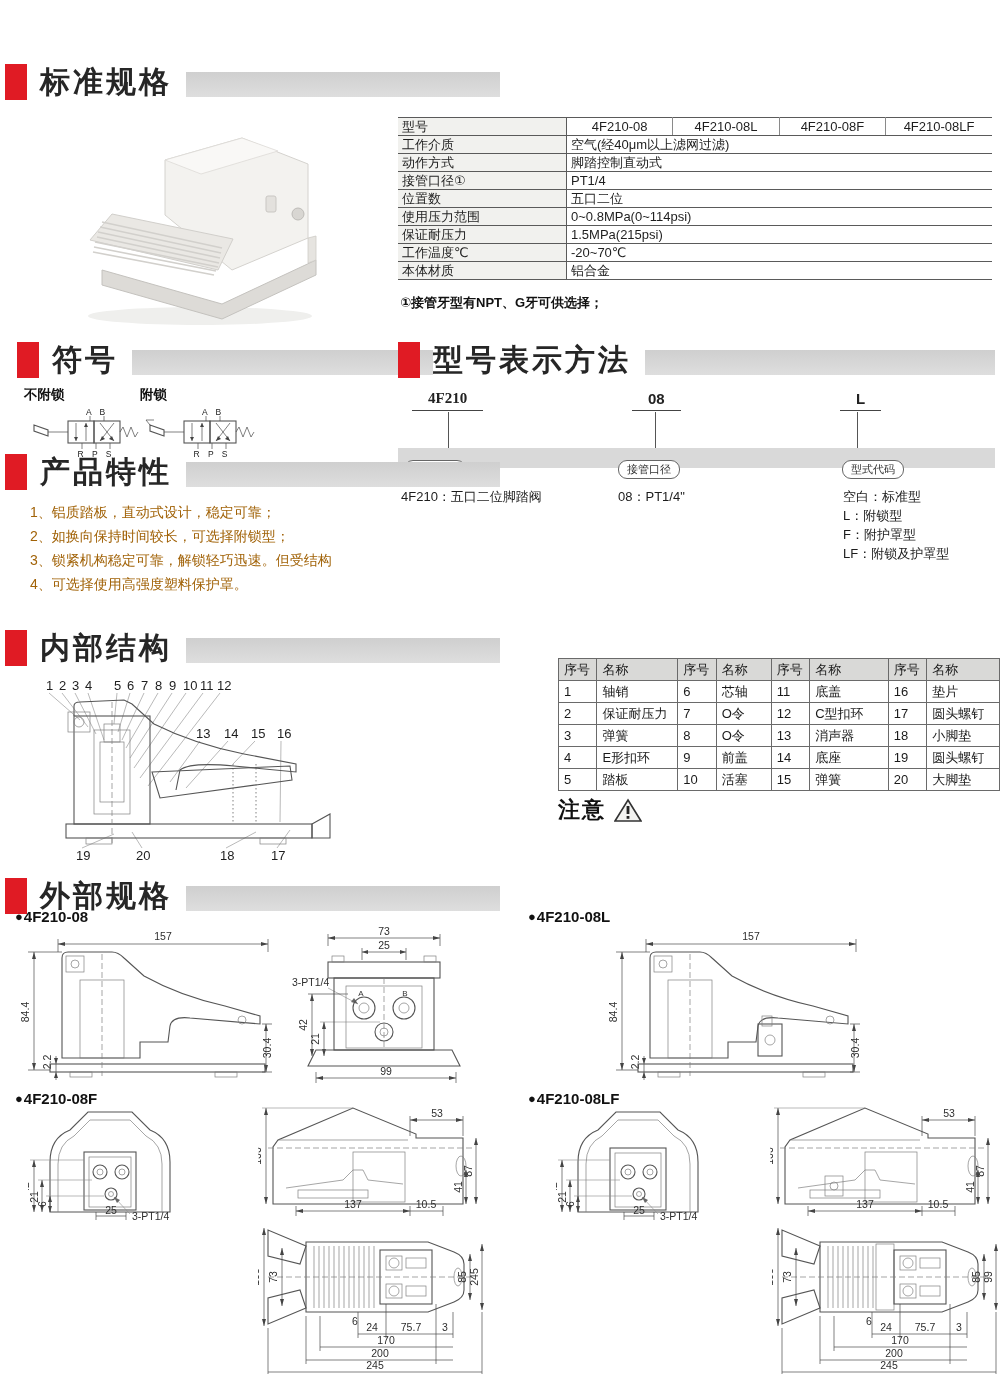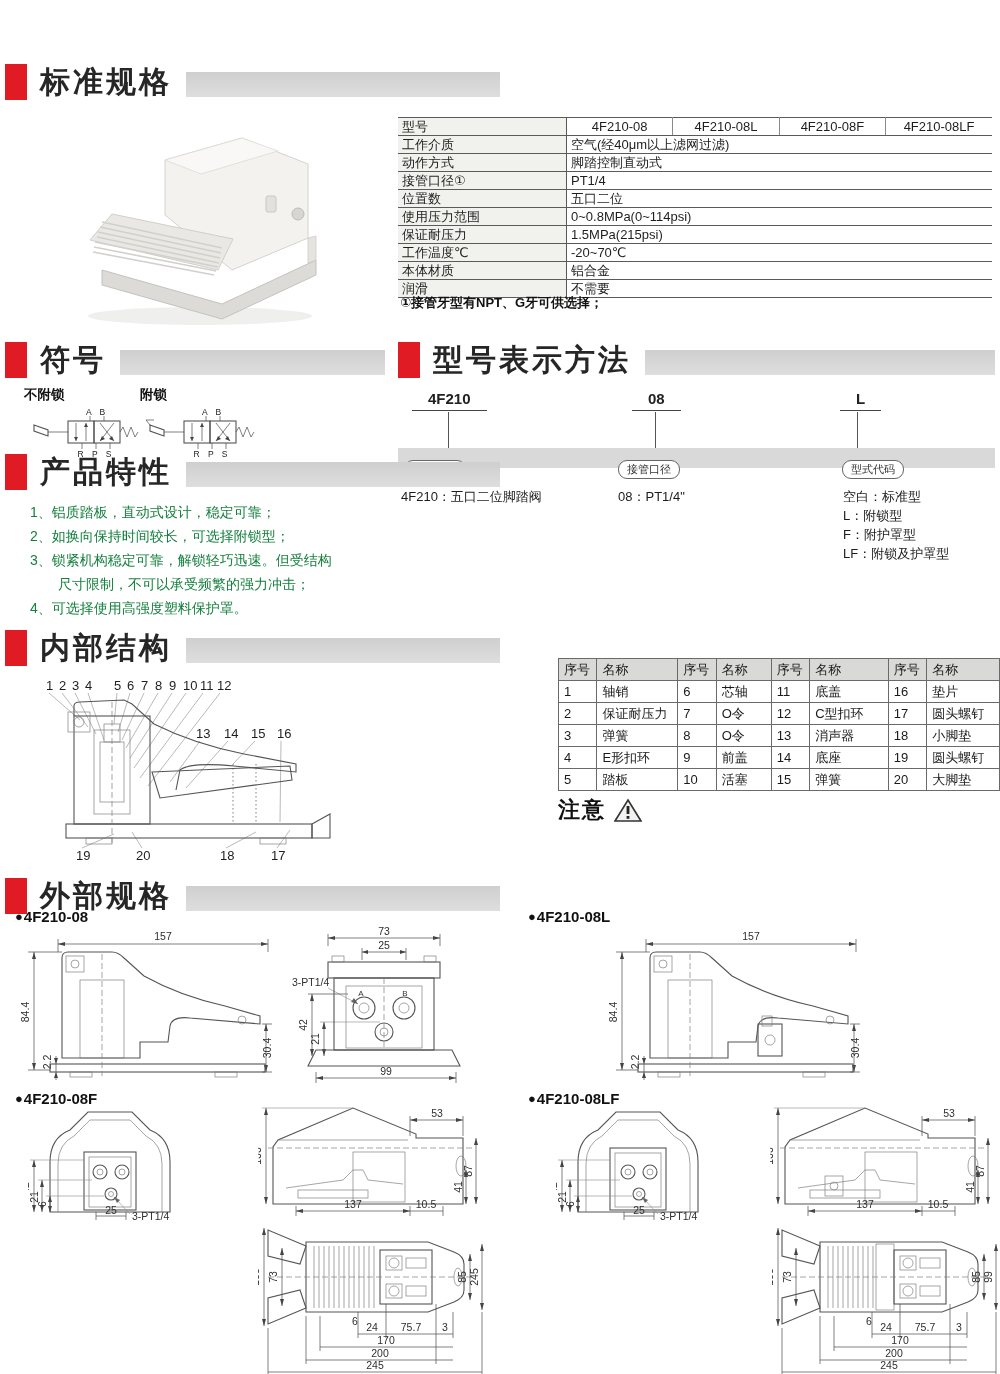--- a/index.html
+++ b/index.html
@@ -25,21 +25,21 @@
   .sym-label{font-size:13.5px;font-weight:bold;color:#111;margin-bottom:1px;}
   
   .code{position:absolute;font-size:15px;font-weight:bold;color:#222;
         border-bottom:1.5px solid #444;padding:0 16px 3px;}
   .drop{position:absolute;width:1px;background:#555;}
   .band-mm{position:absolute;background:#d9d9d9;}
   .tag{position:absolute;font-size:11px;color:#333;border:1px solid #666;border-radius:9px;
        padding:1px 8px;background:#fff;white-space:nowrap;}
   .mm-desc{position:absolute;font-size:13px;color:#1c1c1c;line-height:19px;white-space:nowrap;}
   
-  .feat{font-size:14px;color:#15803d;line-height:24px;white-space:nowrap;}
+  .feat{font-size:14px;color:#a16207;line-height:24px;white-space:nowrap;}
   .feat.indent{padding-left:28px;}
   
   .parts-table{border-collapse:collapse;font-size:13px;color:#1a1a1a;}
   .parts-table td,.parts-table th{border:1px solid #6a6a6a;height:21px;padding:0 5px;
         font-weight:normal;text-align:left;white-space:nowrap;}
   .parts-table th{background:#d9d9d7;}
   .parts-table td.num{width:28px;}
   
   .notice-title{font-size:22px;font-weight:bold;color:#111;letter-spacing:2px;}
   .note-line{font-size:13px;font-weight:600;color:#111;}
@@ -124,29 +124,25 @@
       <td class="val" colspan="4">1.5MPa(215psi)</td>
         </tr>
     <tr>
           <td class="lbl">工作温度℃</td>
       <td class="val" colspan="4">-20~70℃</td>
         </tr>
     <tr>
           <td class="lbl">本体材质</td>
       <td class="val" colspan="4">铝合金</td>
         </tr>
-    <tr>
-          <td class="lbl">润滑</td>
-      <td class="val" colspan="4">不需要</td>
-        </tr>
   </tbody>
     </table>
   <div class="abs footnote" style="left:400px;top:294px;">①接管牙型有NPT、G牙可供选择；</div>
 
-  <div class="sec-head" style="top:340px;left:5px;width:380px;">
+  <div class="sec-head" style="top:340px;left:17px;width:416px;">
     <span class="red-sq"></span>
     <span class="sec-title">符号</span>
     <span class="gray-band"></span>
   </div>
   <div class="sec-head" style="top:340px;left:398px;width:597px;">
     <span class="red-sq"></span>
     <span class="sec-title">型号表示方法</span>
     <span class="gray-band"></span>
   </div>
 
@@ -196,21 +192,21 @@
         <line x1="72" y1="38" x2="72" y2="44" class="dim"></line>
       <line x1="86" y1="38" x2="86" y2="44" class="dim"></line>
       <path d="M96,27 l3,-5 4,10 4,-10 4,10 3,-5" class="dim"></path>
       <path d="M10,20 l14,5 0,6 -14,-5 z" class="out"></path>
       <path d="M10,20 l-4,-5 8,0" class="dim"></path>
       <line x1="24" y1="27" x2="44" y2="27" class="dim"></line>
       <text x="72" y="52" text-anchor="middle" class="sym-text">R P S</text>
     </svg>
   </div>
 
-  <div class="code" style="left:412px;top:390px;">4F210</div>
+  <div class="code" style="left:412px;top:390px;font-family:Liberation Serif, serif;">4F210</div>
   <div class="code" style="left:632px;top:390px;">08</div>
   <div class="code" style="left:840px;top:390px;">L</div>
   <div class="drop" style="left:448px;top:412px;height:36px;"></div>
   <div class="drop" style="left:655px;top:412px;height:36px;"></div>
   <div class="drop" style="left:857px;top:412px;height:36px;"></div>
   <div class="band-mm" style="left:398px;top:448px;width:597px;height:20px;"></div>
   <div class="tag" style="left:404px;top:460px;">规格代号</div>
   <div class="tag" style="left:618px;top:460px;">接管口径</div>
   <div class="tag" style="left:842px;top:460px;">型式代码</div>
   <div class="mm-desc" style="left:401px;top:487px;">4F210：五口二位脚踏阀</div>
@@ -224,21 +220,20 @@
 
   <div class="sec-head" style="top:452px;left:5px;width:495px;">
     <span class="red-sq"></span>
     <span class="sec-title">产品特性</span>
     <span class="gray-band"></span>
   </div>
   <div class="abs" style="left:30px;top:500px;">
     <div class="feat">1、铝质踏板，直动式设计，稳定可靠；</div>
     <div class="feat">2、如换向保持时间较长，可选择附锁型；</div>
     <div class="feat">3、锁紧机构稳定可靠，解锁轻巧迅速。但受结构</div>
-    <div class="feat indent">尺寸限制，不可以承受频繁的强力冲击；</div>
     <div class="feat">4、可选择使用高强度塑料保护罩。</div>
   </div>
 
   <div class="sec-head" style="top:628px;left:5px;width:495px;">
     <span class="red-sq"></span>
     <span class="sec-title">内部结构</span>
     <span class="gray-band"></span>
   </div>
 
   <svg class="abs" style="left:28px;top:672px;" width="315" height="195" viewBox="0 0 315 195">

